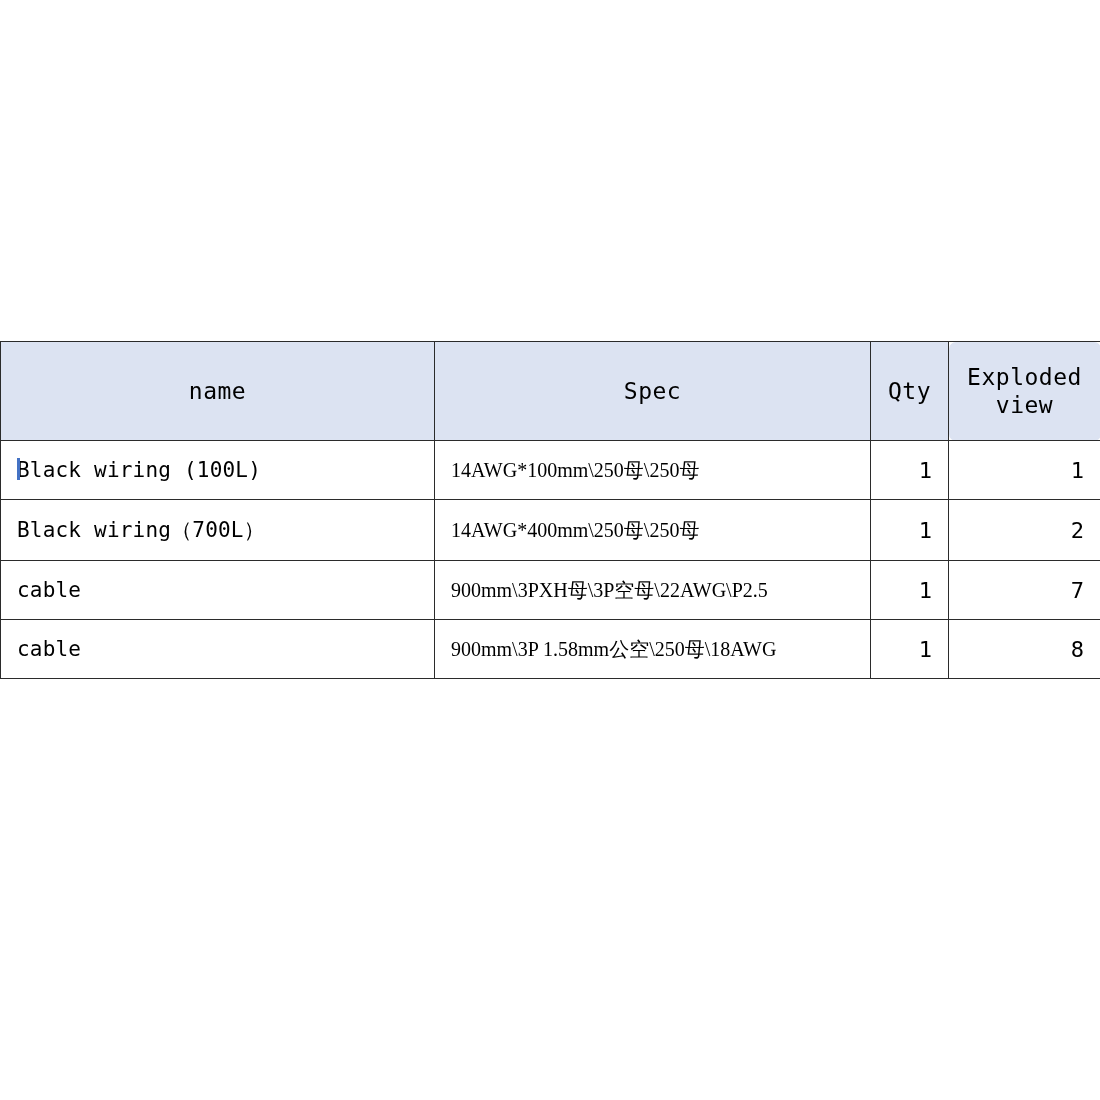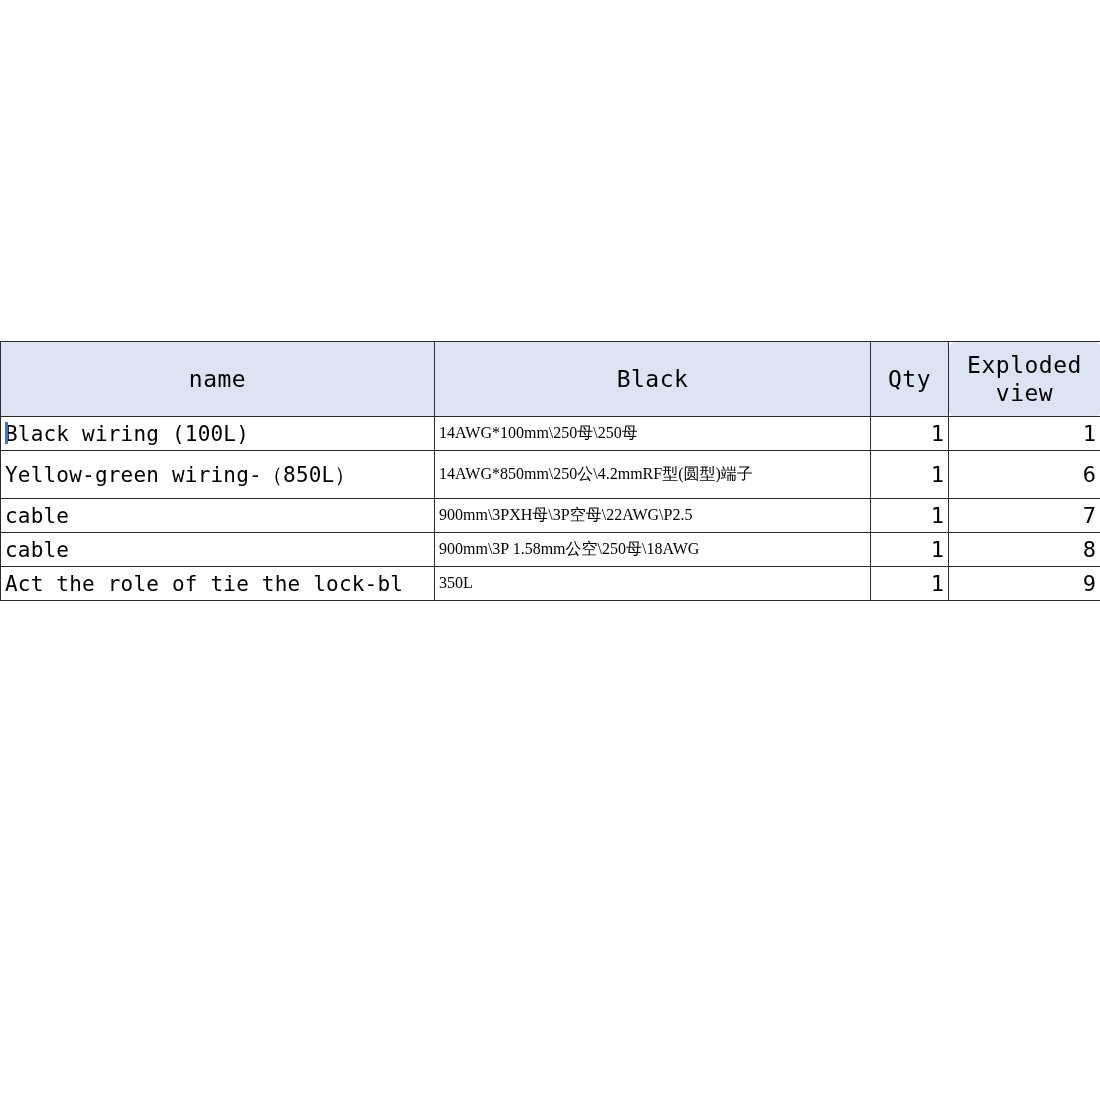--- a/index.html
+++ b/index.html
@@ -29,21 +29,21 @@
   }
 
   table.parts col.c-name  { width: 434px; }
   table.parts col.c-spec  { width: 436px; }
   table.parts col.c-qty   { width: 78px; }
   table.parts col.c-exp   { width: 152px; }
 
   table.parts th,
   table.parts td {
     border: 1px solid #2b2b2b;
-    padding: 4px;
+    padding: 16px;
     vertical-align: middle;
     color: #000000;
   }
 
   thead th {
     background: #dce3f2;
     font-weight: normal;
     text-align: center;
     font-family: "DejaVu Sans Mono", monospace;
     font-size: 23px;
@@ -62,21 +62,21 @@
     font-size: 21px;
     letter-spacing: 0.2px;
     white-space: nowrap;
     overflow: hidden;
     padding-left: 2px;
     text-align: left;
   }
 
   td.spec {
     font-family: "Liberation Serif", serif;
-    font-size: 16px;
+    font-size: 20px;
     line-height: 1.3;
     text-align: left;
     padding-left: 4px;
     padding-right: 2px;
   }
 
   td.qty,
   td.exp {
     font-family: "DejaVu Sans Mono", monospace;
     font-size: 22px;
@@ -106,56 +106,50 @@
   <table class="parts">
     <colgroup>
       <col class="c-name">
       <col class="c-spec">
       <col class="c-qty">
       <col class="c-exp">
     </colgroup>
     <thead>
       <tr>
         <th class="hdr-name">name</th>
-        <th class="hdr-spec">Black</th>
+        <th class="hdr-spec">Spec</th>
         <th class="hdr-qty">Qty</th>
         <th class="hdr-exp">Exploded view</th>
       </tr>
     </thead>
     <tbody>
       <tr>
         <td class="name">
           <div class="cellwrap">
             <span class="edge-mark"></span>
             <span>Black wiring (100L)</span>
           </div>
         </td>
         <td class="spec">14AWG*100mm\250母\250母</td>
         <td class="qty">1</td>
         <td class="exp">1</td>
       </tr>
-      <tr class="tall">
-        <td class="name">Yellow-green wiring-（850L）</td>
-        <td class="spec">14AWG*850mm\250公\4.2mmRF型(圆型)端子</td>
+      <tr>
+        <td class="name">Black wiring（700L）</td>
+        <td class="spec">14AWG*400mm\250母\250母</td>
         <td class="qty">1</td>
-        <td class="exp">6</td>
+        <td class="exp">2</td>
       </tr>
       <tr>
         <td class="name">cable</td>
         <td class="spec">900mm\3PXH母\3P空母\22AWG\P2.5</td>
         <td class="qty">1</td>
         <td class="exp">7</td>
       </tr>
       <tr>
         <td class="name">cable</td>
         <td class="spec">900mm\3P 1.58mm公空\250母\18AWG</td>
         <td class="qty">1</td>
         <td class="exp">8</td>
       </tr>
-      <tr>
-        <td class="name">Act the role of tie the lock-bl</td>
-        <td class="spec">350L</td>
-        <td class="qty">1</td>
-        <td class="exp">9</td>
-      </tr>
     </tbody>
   </table>
 </div>
 
 </body></html>

